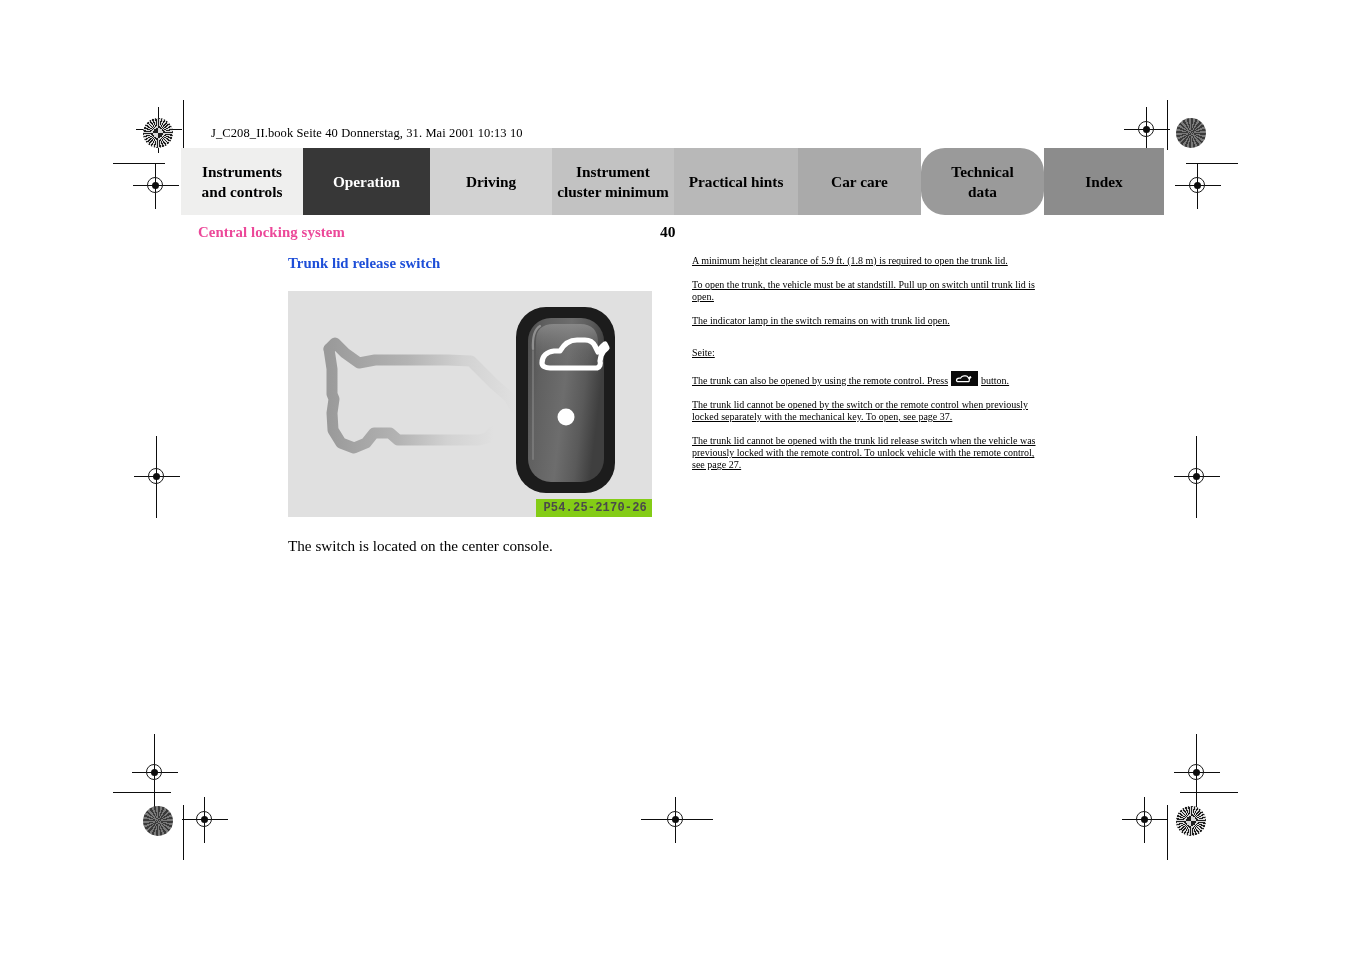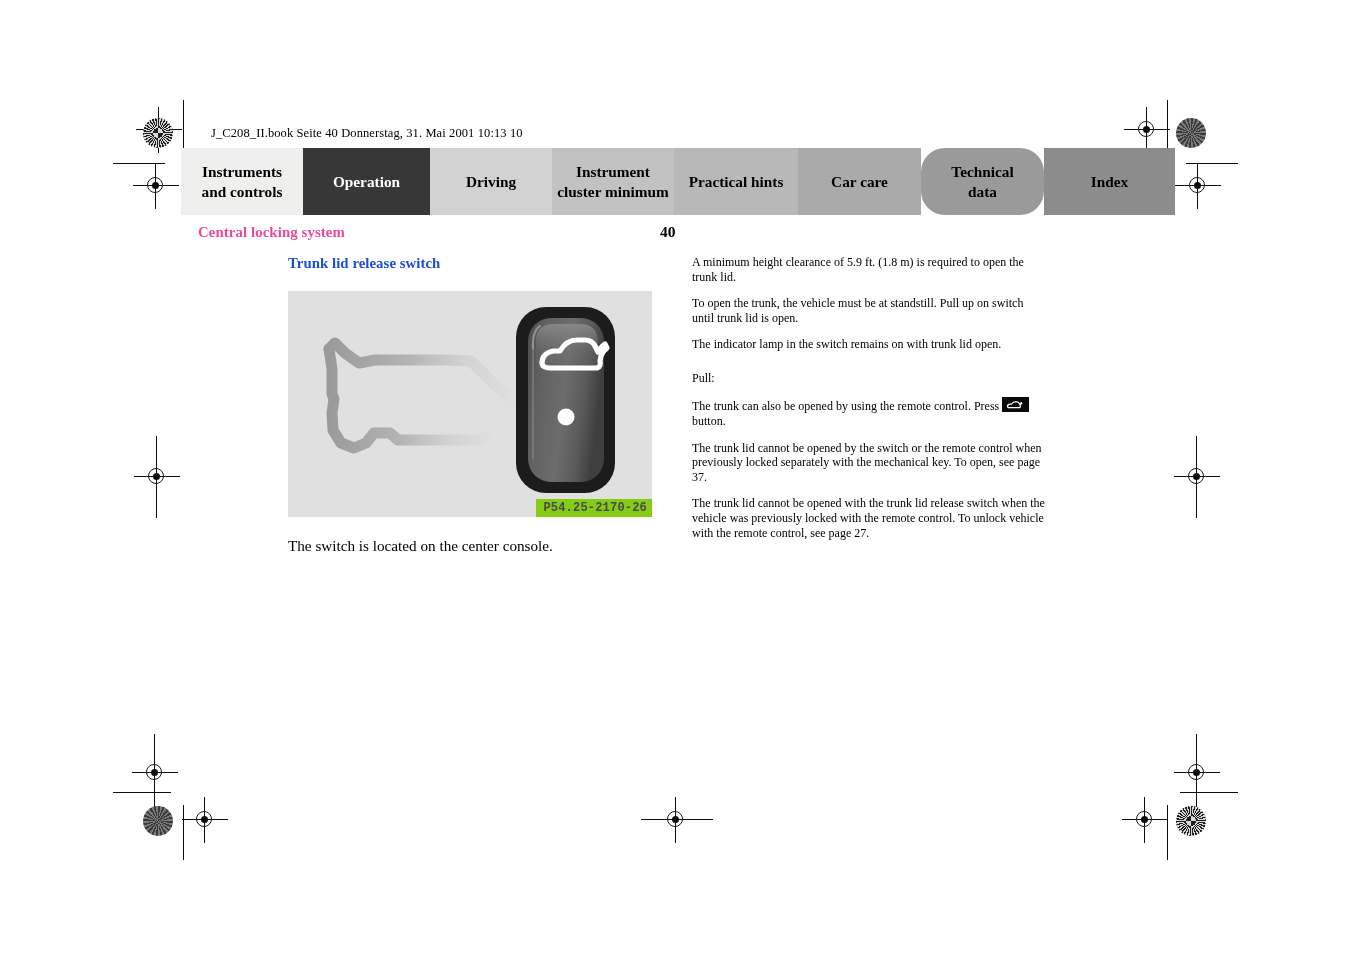--- a/index.html
+++ b/index.html
@@ -169,23 +169,24 @@
 
   .fig-note {
     margin: 20px 0 0 0;
     font-size: 15.2px;
     line-height: 1.22;
   }
 
   
   p.body {
     margin: 0 14px 12px 0;
-    font-size: 12px;
+    font-size: 10px;
     line-height: 1.215;
     text-align: left;
+    text-decoration: underline;
   }
   p.body.gap-before { margin-top: 19px; }
 
   .inline-btn {
     display: inline-block;
     background: #0a0a0a;
     width: 27px;
     height: 15px;
     vertical-align: -2px;
     margin: 0 3px;
@@ -303,21 +304,21 @@
   </div>
   <div class="tab" style="width:123px; background:#aaaaaa;">
     <div><span>Car care</span></div>
   </div>
   <div class="tab" style="width:123px; background:#9a9a9a;border-radius:24px;">
     <div>
       <span>Technical</span><br>
       <span>data</span>
     </div>
   </div>
-  <div class="tab" style="width:131px; background:#8c8c8c;">
+  <div class="tab" style="width:120px; background:#8c8c8c;">
     <div><span>Index</span></div>
   </div>
 </div>
 
 <div class="runhead">Central locking system</div>
 <div class="pagenum">40</div>
 
 <div class="col-left">
 
   <h2 class="section-title">Trunk lid release switch</h2>
@@ -389,21 +390,21 @@
 
   <p class="fig-note">The switch is located on the center console.</p>
 </div>
 
 <div class="col-right">
 
   <p class="body">A minimum height clearance of 5.9 ft. (1.8 m) is required to open the trunk lid.</p>
   <p class="body">To open the trunk, the vehicle must be at standstill. Pull up on switch until trunk lid is open.</p>
   <p class="body">The indicator lamp in the switch remains on with trunk lid open.</p>
 
-  <p class="body gap-before">Pull:</p>
+  <p class="body gap-before">Seite:</p>
 
   <p class="body">
     <span>The trunk can also be opened by using the remote control. Press</span><span class="inline-btn"><svg width="27" height="15" viewBox="0 0 27 15">
           <path d="M 5.5,9.6 C 5.5,8.2 6.6,7.3 8.1,7.2 L 9.4,7.2 C 10.2,5.7 11.5,4.8 13,4.8 L 14.8,4.8 C 15.9,4.8 16.5,5.2 16.9,6.0 L 17.6,7.3 C 18.0,6.7 18.6,6.1 19.3,5.7 L 19.8,6.5 C 19.1,6.9 18.6,7.5 18.4,8.2 L 18.2,9.2 C 18.4,9.9 18.2,10.5 17.6,10.7 L 7.5,10.7 C 6.4,10.7 5.5,10.3 5.5,9.6 Z" fill="none" stroke="#ffffff" stroke-width="1.25" stroke-linejoin="round" stroke-linecap="round"></path>
         </svg></span><span>button.</span>
   </p>
 
   <p class="body">The trunk lid cannot be opened by the switch or the remote control when previously locked separately with the mechanical key. To open, see page 37.</p>
   <p class="body">The trunk lid cannot be opened with the trunk lid release switch when the vehicle was previously locked with the remote control. To unlock vehicle with the remote control, see page 27.</p>
 </div>

